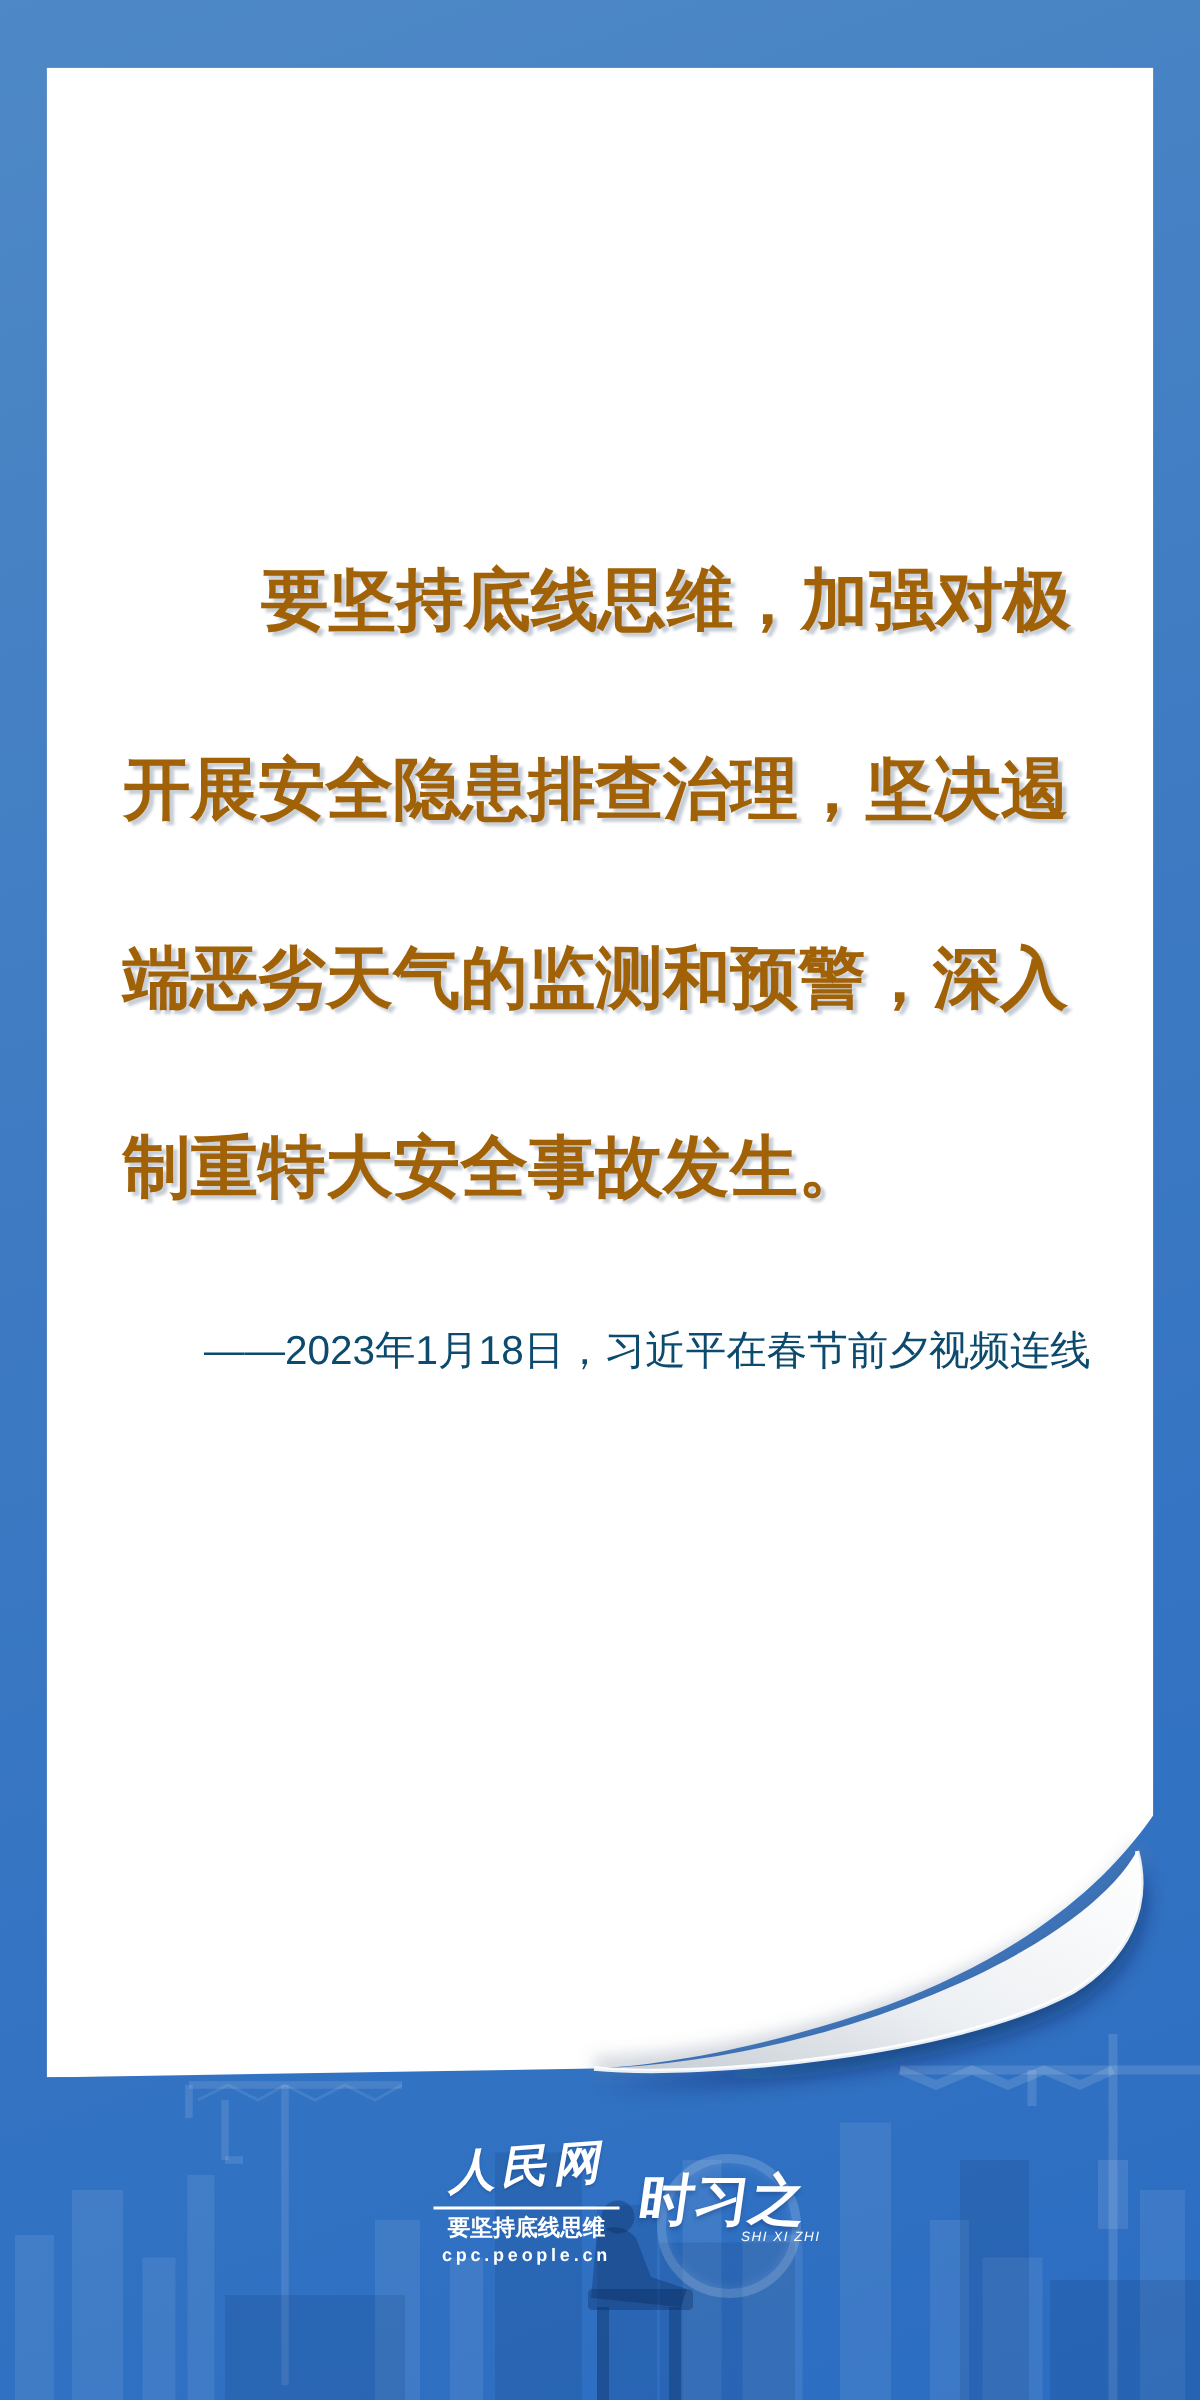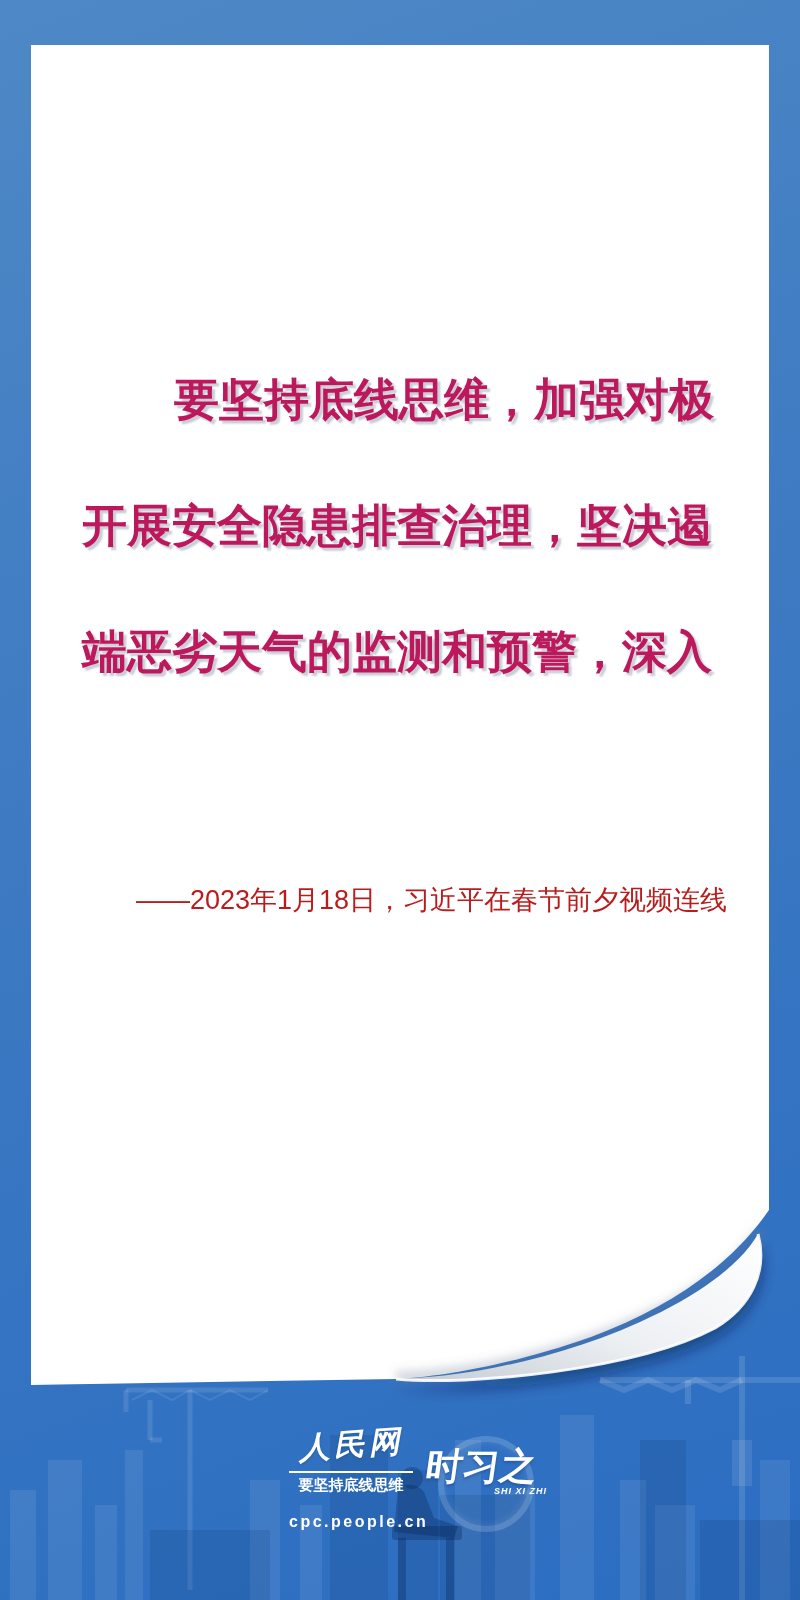--- a/index.html
+++ b/index.html
@@ -14,59 +14,59 @@
   
   .card{
     position:absolute;left:31px;top:45px;width:738px;height:1340px;
     background:#ffffff;
     box-shadow:0 10px 28px rgba(5,25,65,0.38);
     clip-path:path('M0 0 H738 V1165 C700 1220 640 1262 560 1292 C480 1320 410 1332 365 1334 L0 1340 Z');
   }
   .quote{
     position:absolute;left:51px;top:292px;width:648px;
     font-size:45px;font-weight:700;line-height:126px;
-    color:#be185d;letter-spacing:0;
+    color:#a16207;letter-spacing:0;
     text-shadow:3px 3px 2px rgba(128,144,164,0.45);
   }
   .quote .qline{display:block;white-space:nowrap;}
   .quote .indent{padding-left:92px;}
   .attribution{
     position:absolute;left:51px;top:832px;width:660px;
-    font-size:27px;font-weight:400;line-height:46px;color:#b91c1c;
+    font-size:27px;font-weight:400;line-height:46px;color:#0c4a6e;
   }
   .attribution .aline{display:block;}
   .attribution .indent{padding-left:54px;}
   
   .curl-svg{position:absolute;left:0;top:0;width:800px;height:1600px;pointer-events:none;}
   
   .footer{position:absolute;left:0;top:1420px;width:800px;height:120px;color:#fff;}
   .people-block{position:absolute;left:289px;top:4px;width:124px;text-align:center;}
   .people-logo{
     font-size:31px;font-weight:700;font-style:italic;
     transform:rotate(-4deg);letter-spacing:4px;white-space:nowrap;
     text-shadow:0 1px 2px rgba(20,50,110,0.35);
   }
   .people-divider{margin-top:5px;height:2px;background:#ffffff;width:124px;}
   .people-sub{margin-top:3px;font-size:15px;font-weight:700;white-space:nowrap;letter-spacing:0px;}
-  .people-url{margin-top:18px;font-size:16px;font-weight:700;letter-spacing:2.5px;white-space:nowrap;}
+  .people-url{margin-top:1px;font-size:12px;font-weight:700;letter-spacing:2.5px;white-space:nowrap;}
   .sxz-block{position:absolute;left:424px;top:14px;width:120px;height:100px;}
   .sxz-ring{
     position:absolute;left:14px;top:2px;width:84px;height:84px;border-radius:50%;
     border:6px solid rgba(255,255,255,0.17);
     box-shadow:inset 0 0 8px rgba(255,255,255,0.12);
   }
   .sxz-text{
     position:absolute;left:2px;top:8px;
     font-size:37px;font-weight:700;white-space:nowrap;
     transform:skewX(-8deg);
     text-shadow:0 2px 3px rgba(20,50,110,0.35);
   }
   .sxz-sub{
     position:absolute;left:70px;top:52px;
-    font-size:9px;font-weight:700;font-style:italic;letter-spacing:1px;white-space:nowrap;
+    font-size:9px;font-weight:400;font-style:italic;letter-spacing:1px;white-space:nowrap;
   }
 </style>
 </head>
 <body>
 
 <div class="poster">
 
   <svg class="skyline" viewBox="0 0 800 280" aria-hidden="true">
 
     <g fill="rgba(255,255,255,0.08)">
@@ -120,20 +120,21 @@
       <rect x="398" y="218" width="8" height="62"></rect>
       <rect x="446" y="218" width="8" height="62"></rect>
     </g>
   </svg>
 
   <div class="card">
     <div class="quote">
       <span class="qline indent">要坚持底线思维，加强对极</span>
       <span class="qline">开展安全隐患排查治理，坚决遏</span>
       <span class="qline">端恶劣天气的监测和预警，深入</span>
+      <span class="qline">制重特大安全事故发生。</span>
     </div>
     <div class="attribution">
       <span class="aline indent">——2023年1月18日，习近平在春节前夕视频连线</span>
     </div>
   </div>
 
   <svg class="curl-svg" viewBox="0 0 800 1600" aria-hidden="true">
     <defs>
       <linearGradient id="curlGrad" x1="0" y1="1" x2="1" y2="0">
         <stop offset="0%" stop-color="#c3cad2"></stop>

